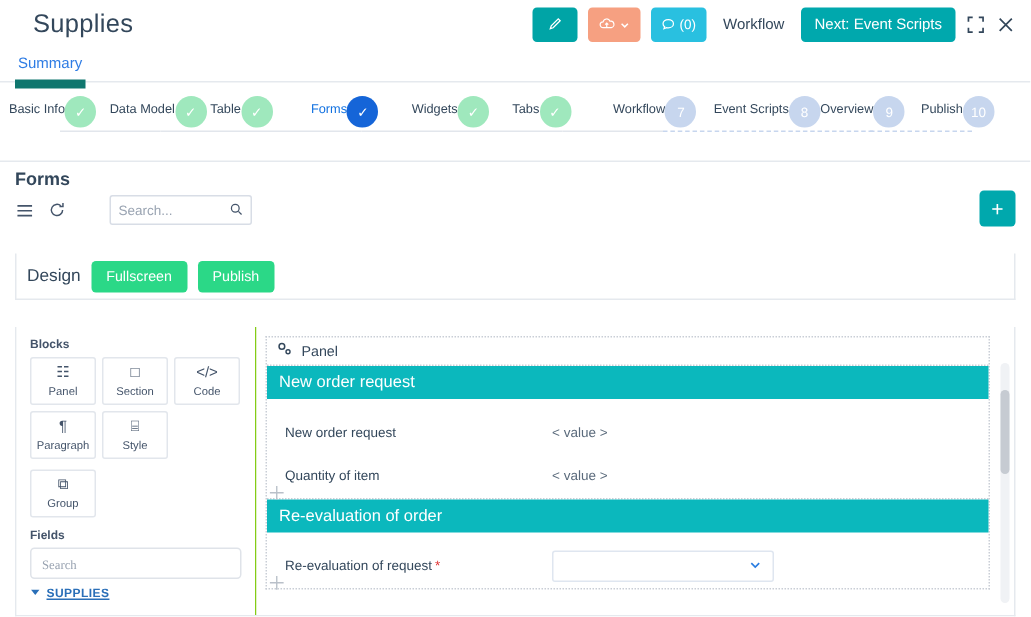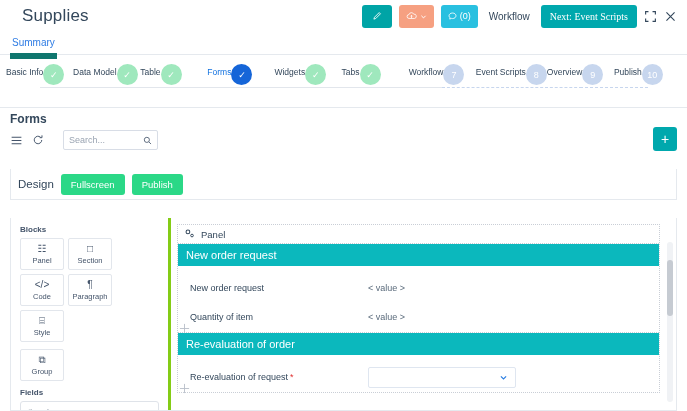--- a/index.html
+++ b/index.html
@@ -30,21 +30,21 @@
     color: #fff; font-size: 9px; cursor: pointer; padding: 0 7px;
   }
   .icon-btn.teal { background: #00a4a6; }
   .icon-btn.orange { background: #f6a081; }
   .icon-btn.cyan { background: #29c0e0; }
   .icon-btn svg { display: block; }
   .workflow-label { font-size: 10px; color: #33475b; margin: 0 4px; }
   .next-btn {
     background: #00a8ad; color: #fff; border: none; border-radius: 3px;
     height: 23px; padding: 0 9px; font-size: 10px; cursor: pointer;
-    white-space: nowrap; font-family: Liberation Serif, serif;
+    white-space: nowrap; font-family: Liberation Sans, sans-serif;
   }
   .plain-icon { cursor: pointer; display: flex; align-items: center; justify-content: center; }
 
   
   .tabstrip {
     position: absolute; left: 0; top: 32px; width: 687px; height: 23px;
     border-bottom: 1px solid #e5e9ee; padding-left: 10px;
   }
   .tab {
     display: inline-block; font-size: 10px; color: #2e7ce4; padding: 3px 2px 5px 2px;
@@ -82,21 +82,21 @@
   
   .forms-header {
     position: absolute; left: 0; top: 109px; width: 687px; height: 49px;
     padding: 3px 10px 0 10px;
   }
   .forms-title { font-size: 12px; font-weight: bold; color: #33475b; }
   .forms-toolbar { display: flex; align-items: center; margin-top: 4px; gap: 9px; }
   .tb-icon { cursor: pointer; display: flex; align-items: center; color: #4a5568; }
   .search-box {
     width: 95px; height: 20px; border: 1px solid #d8dde6; border-radius: 2px;
-    display: flex; align-items: center; padding: 0 5px; margin-left: 10px; background: #fff;
+    display: flex; align-items: center; padding: 0 5px; margin-left: 20px; background: #fff;
   }
   .search-box input {
     border: none; outline: none; font-size: 9px; width: 100%;
     font-family: "Liberation Sans", sans-serif; color: #33475b; background: transparent;
   }
   .search-box input::placeholder { color: #9aa4b2; }
   .add-btn {
     position: absolute; right: 10px; top: 18px;
     width: 24px; height: 24px; background: #00a8ad; border: none; border-radius: 3px;
     color: #fff; font-size: 14px; line-height: 1; cursor: pointer;
@@ -138,21 +138,21 @@
     font-family: "Liberation Sans", sans-serif;
   }
 
   
   .builder {
     position: absolute; left: 10px; top: 218px; width: 667px; height: 193px;
     border: 1px solid #e5e9ee; border-top: none; display: flex; background: #fff;
     overflow: hidden;
   }
   .palette {
-    width: 160px; padding: 7px 9px 0 9px; border-right: 3px solid #84cc16;
+    width: 160px; padding: 7px 9px 0 9px; border-right: 1px solid #84cc16;
     background: #fff; position: relative;
   }
   .pal-section-title { font-size: 8px; font-weight: bold; color: #44546a; margin-bottom: 4px; }
   .pal-grid { display: flex; flex-wrap: wrap; gap: 4px; margin-bottom: 7px; }
   .pal-item {
     width: 44px; height: 32px; border: 1px solid #e2e6ec; border-radius: 2px;
     display: flex; flex-direction: column; align-items: center; justify-content: center;
     gap: 2px; cursor: pointer; background: #fff;
   }
   .pal-item .gi { font-size: 10px; color: #44546a; line-height: 1; }

